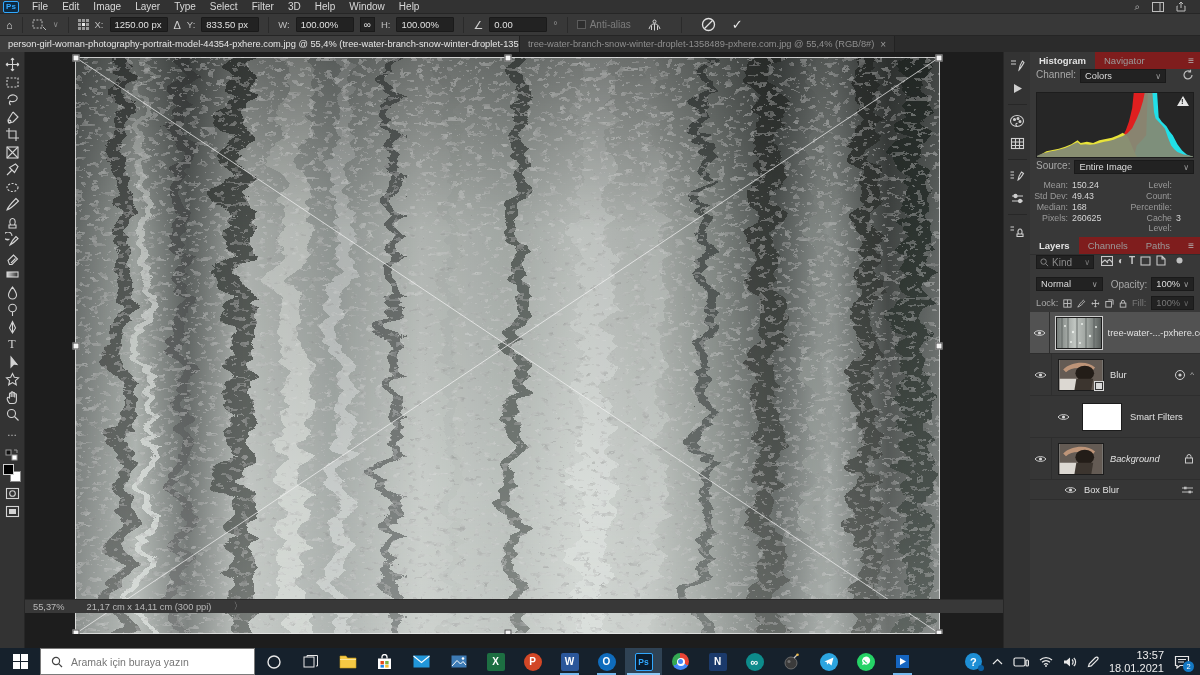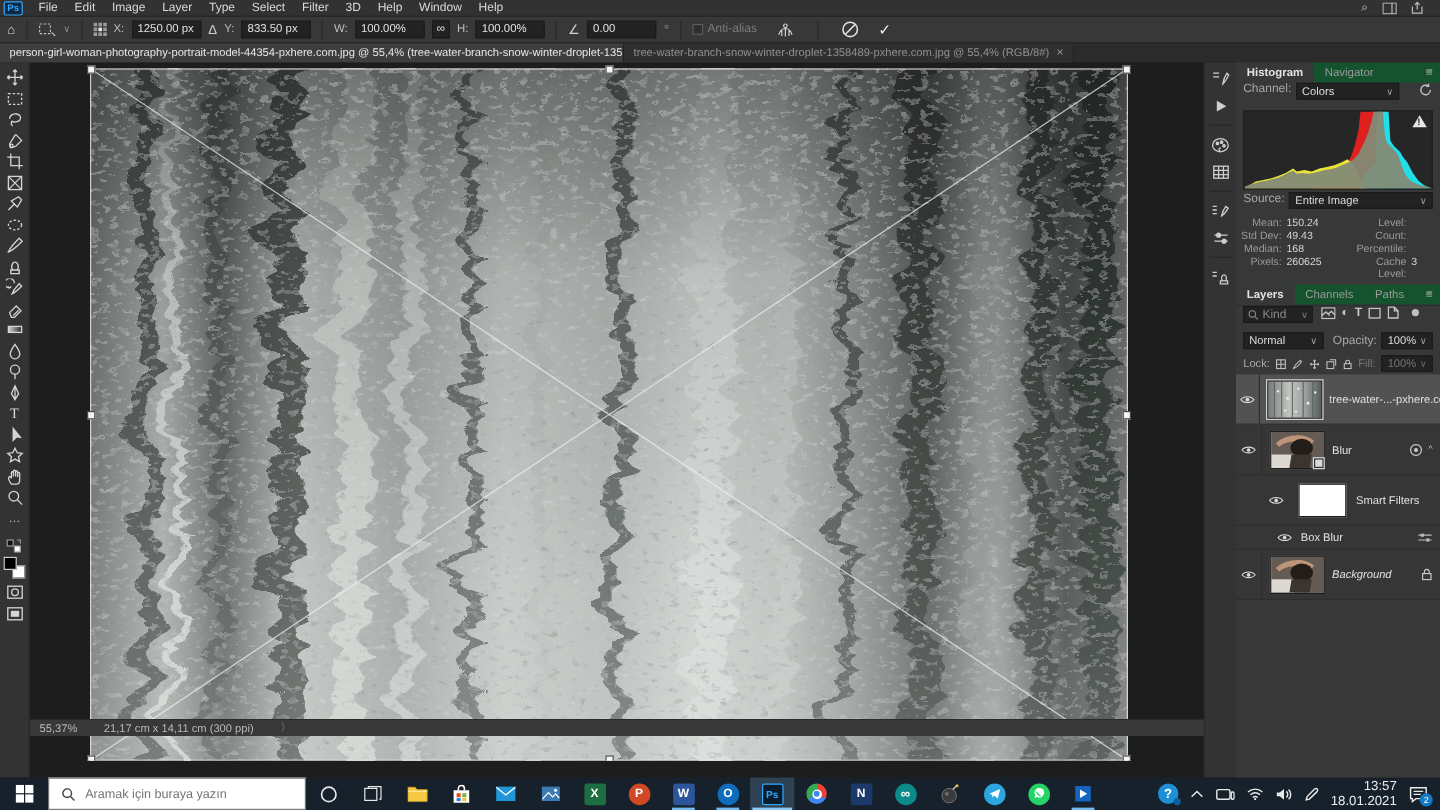--- a/index.html
+++ b/index.html
@@ -52,21 +52,21 @@
   
   .statusbar { position:absolute; left:25px; top:599px; width:978px; height:14px; background:#383838; border-top:1px solid #2a2a2a; display:flex; align-items:center; gap:22px; padding-left:8px; font-size:9.3px; color:#b9b9b9; z-index:26; }
 
   
   .dock { position:absolute; left:1003px; top:52px; width:27px; height:596px; background:#333333; border-left:1px solid #272727; display:flex; flex-direction:column; align-items:center; padding-top:6px; gap:9px; z-index:27; }
   .dock .grp-sep { width:19px; height:1px; background:#272727; }
   .dock svg { stroke:#cfcfcf; fill:none; stroke-width:1.1; }
 
   
   .panels { position:absolute; left:1030px; top:52px; width:170px; height:596px; background:#383838; z-index:27; }
-  .panel-tabs { height:17px; background:#14532d; display:flex; align-items:center; font-size:9.5px;text-align:center; }
+  .panel-tabs { height:17px; background:#7f1d1d; display:flex; align-items:center; font-size:9.5px;text-align:center; }
   .ptab { padding:0 9px; height:17px; line-height:17px; color:#9a9a9a; }
   .ptab.active { background:#383838; color:#e2e2e2; font-weight:bold; }
   .ptab-menu { margin-left:auto; margin-right:6px; color:#b5b5b5; font-size:10px; letter-spacing:0; }
   .row { display:flex; align-items:flex-start; gap:4px; padding:0 6px; }
   .mini-select { background:#222; border:1px solid #1a1a1a; color:#ddd; height:14px; display:flex; align-items:center; justify-content:space-between; padding:0 4px; font-size:9.3px; flex:1; }
   .mini-select .car { color:#9a9a9a; font-size:8px; }
   .hist-box { margin:3px 6px 2px 6px; height:66px; background:#262626; border:1px solid #1d1d1d; position:relative; }
   .hist-box svg { width:100%; height:100%; display:block; }
   .warn-tri { position:absolute; right:4px; top:3px; width:0; height:0; border-left:6px solid transparent; border-right:6px solid transparent; border-bottom:10px solid #e6e6e6; }
   .warn-tri:after { content:"!"; position:absolute; left:-2px; top:1px; font-size:8px; color:#262626; font-weight:bold; }
@@ -670,54 +670,54 @@
         <span class="indent"></span>
         <span class="eye-cell" style="border-right:none">
             <svg width="13" height="10" viewBox="0 0 14 11">
               <use href="#sym-eye"></use>
             </svg>
           </span>
         <span class="mask-thumb"></span>
         <span class="lname">Smart Filters</span>
       </div>
 
-      <div class="lrow" style="height:20px">
-        <span class="indent" style="width:34px"></span>
-        <span style="margin-right:7px;display:flex">
-            <svg width="13" height="10" viewBox="0 0 14 11">
-              <use href="#sym-eye"></use>
-            </svg>
-          </span>
-        <span class="lname">Box Blur</span>
-        <span class="lright">
-          <svg width="13" height="10" viewBox="0 0 13 10">
-              <path d="M1 3 H12 M1 7 H12" stroke="#bdbdbd"></path>
-              <rect x="3" y="1.7" width="2.6" height="2.6" fill="#bdbdbd" stroke="none"></rect>
-              <rect x="7.5" y="5.7" width="2.6" height="2.6" fill="#bdbdbd" stroke="none"></rect>
-            </svg>
-        </span>
-      </div>
-
       <div class="lrow" style="height:42px">
         <span class="eye-cell">
             <svg width="13" height="10" viewBox="0 0 14 11">
               <use href="#sym-eye"></use>
             </svg>
           </span>
         <span class="lthumb"><svg width="44" height="30" viewBox="0 0 46 32">
               <use href="#sym-girl"></use>
             </svg></span>
         <span class="lname" style="font-style:italic">Background</span>
         <span class="lright">
           <svg width="10" height="11" viewBox="0 0 10 11">
               <rect x="1.5" y="5" width="7" height="5" stroke="#c9c9c9" fill="none"></rect>
               <path d="M3 5 V3.5 A2 2 0 0 1 7 3.5 V5" stroke="#c9c9c9" fill="none"></path>
             </svg>
         </span>
       </div>
+
+      <div class="lrow" style="height:20px">
+        <span class="indent" style="width:34px"></span>
+        <span style="margin-right:7px;display:flex">
+            <svg width="13" height="10" viewBox="0 0 14 11">
+              <use href="#sym-eye"></use>
+            </svg>
+          </span>
+        <span class="lname">Box Blur</span>
+        <span class="lright">
+          <svg width="13" height="10" viewBox="0 0 13 10">
+              <path d="M1 3 H12 M1 7 H12" stroke="#bdbdbd"></path>
+              <rect x="3" y="1.7" width="2.6" height="2.6" fill="#bdbdbd" stroke="none"></rect>
+              <rect x="7.5" y="5.7" width="2.6" height="2.6" fill="#bdbdbd" stroke="none"></rect>
+            </svg>
+        </span>
+      </div>
       <div class="layers-fill"></div>
     </div>
 
     <div class="layers-bottom">
       <svg width="13" height="8" viewBox="0 0 13 8">
           <circle cx="4" cy="4" r="2.6"></circle>
           <circle cx="9" cy="4" r="2.6"></circle>
         </svg>
       <span class="fx-txt">fx</span>
       <svg width="13" height="10" viewBox="0 0 13 10">

